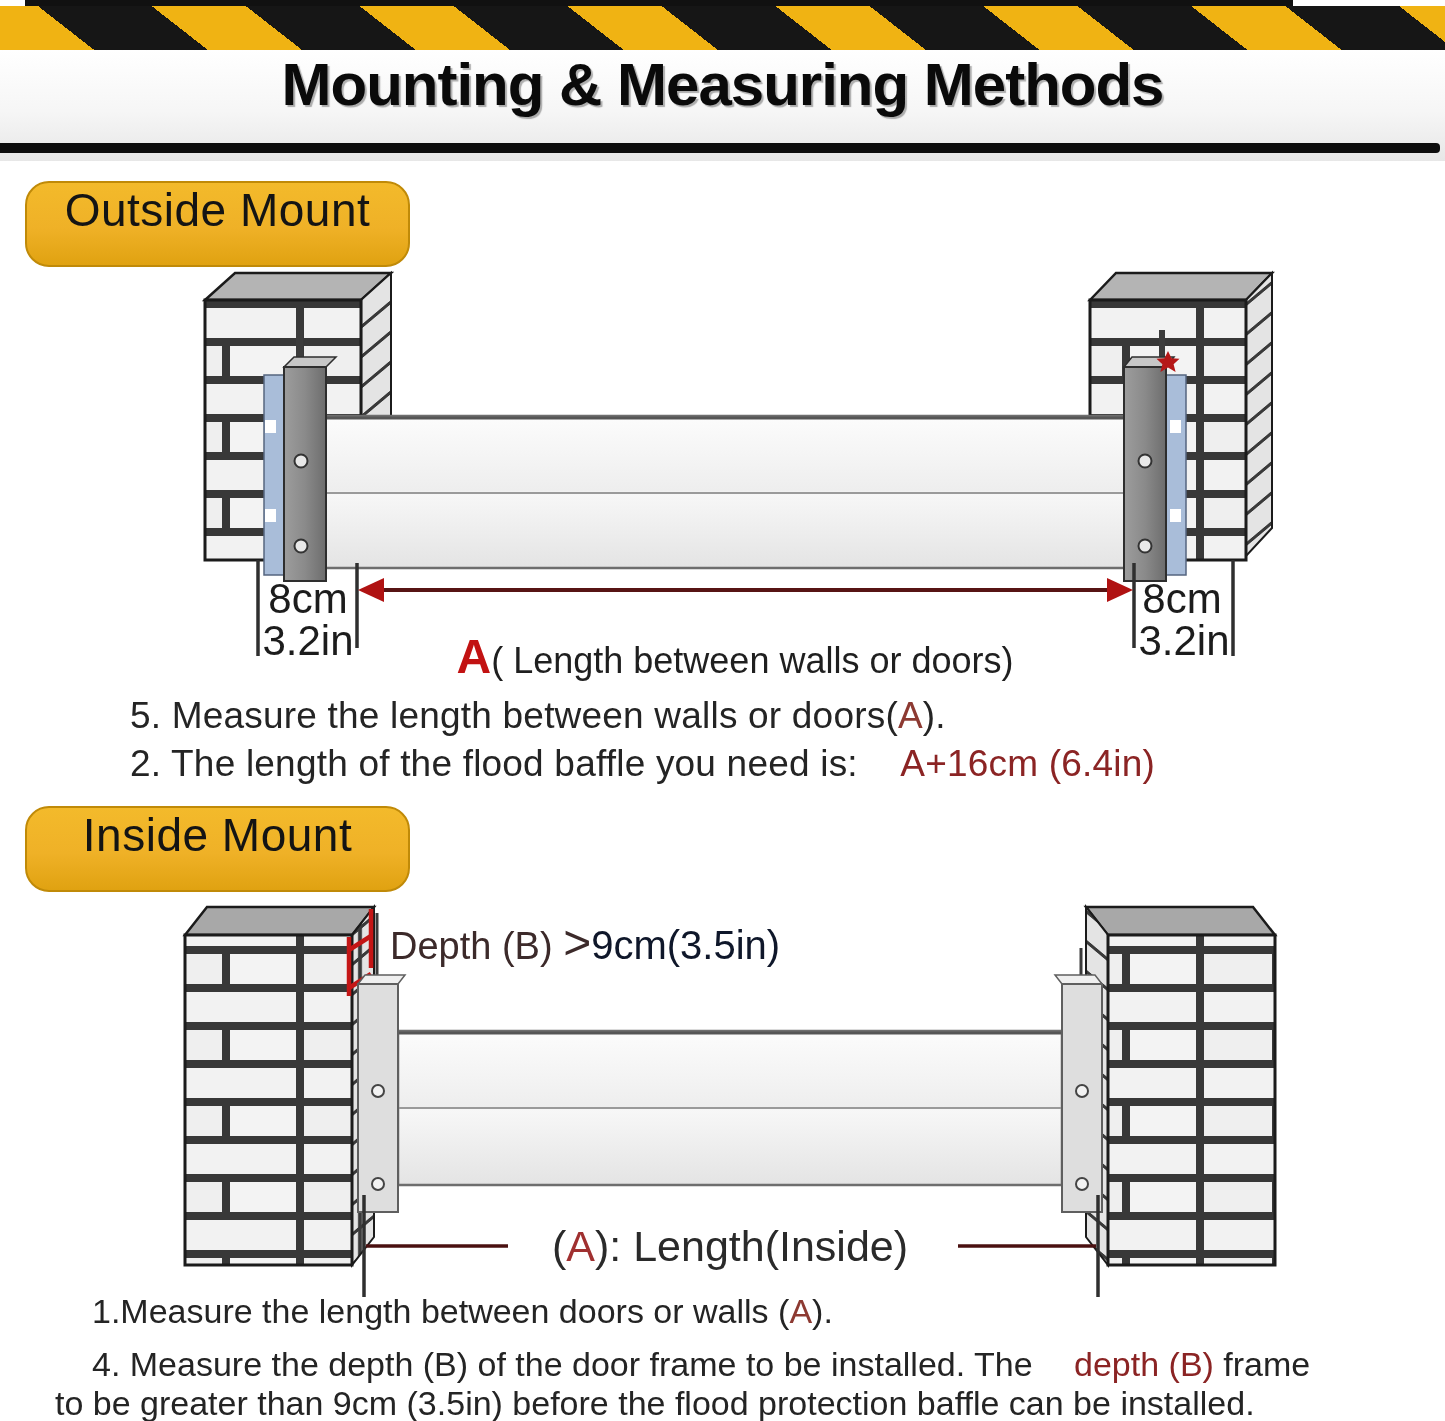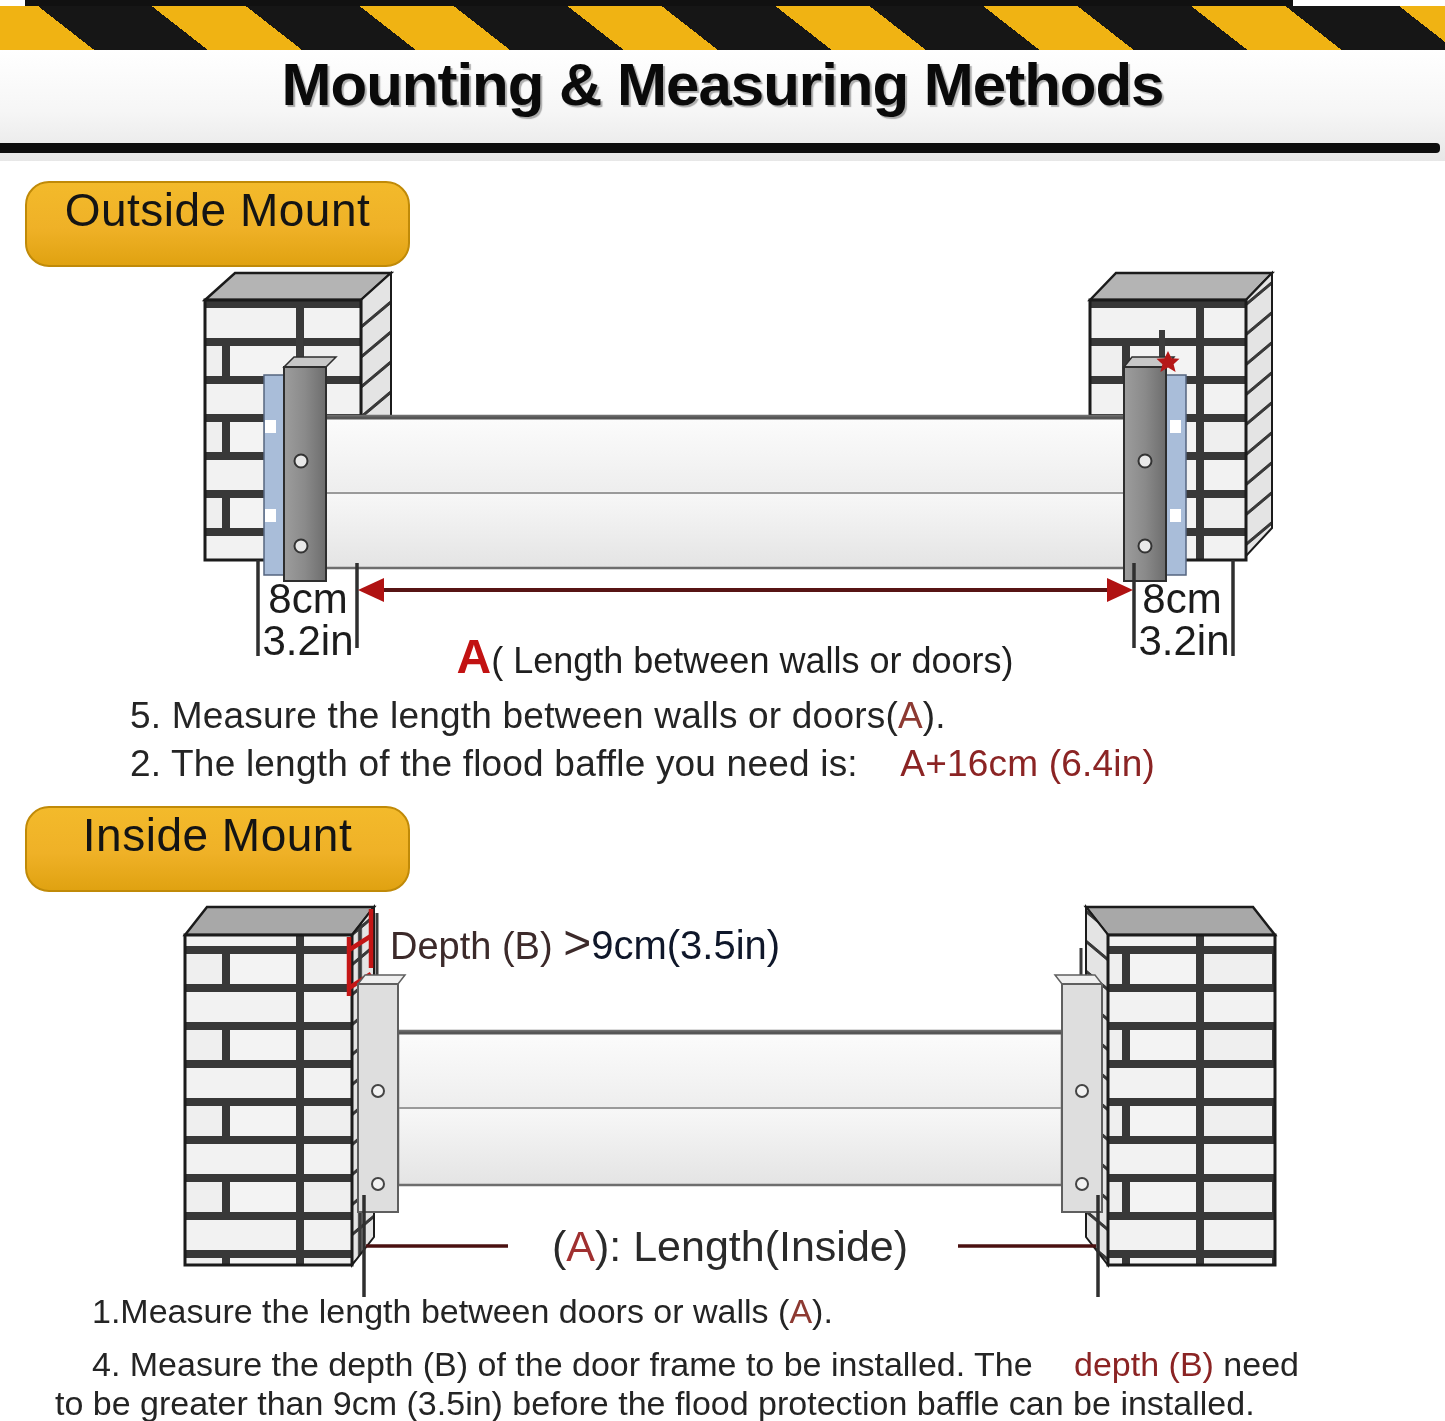--- a/index.html
+++ b/index.html
@@ -223,17 +223,17 @@
   </div>
 
   <div class="abs dim2-label" style="left:510px;top:1222px;width:440px;">
     <span>(</span><span class="a">A</span><span>): Length(Inside)</span>
   </div>
 
   <div class="abs bottom-step" style="left:92px;top:1292px;">
     <span>1.Measure the length between doors or walls (</span><span class="softred">A</span><span>).</span>
   </div>
   <div class="abs bottom-step" style="left:92px;top:1345px;">
-    <span>4. Measure the depth (B) of the door frame to be installed. The </span><span class="red">depth (B)</span><span> need</span>
+    <span>4. Measure the depth (B) of the door frame to be installed. The </span><span class="red">depth (B)</span><span> frame</span>
   </div>
   <div class="abs bottom-step" style="left:55px;top:1384px;">to be greater than 9cm (3.5in) before the flood protection baffle can be installed.</div>
 
 </div>
 
 </body></html>

